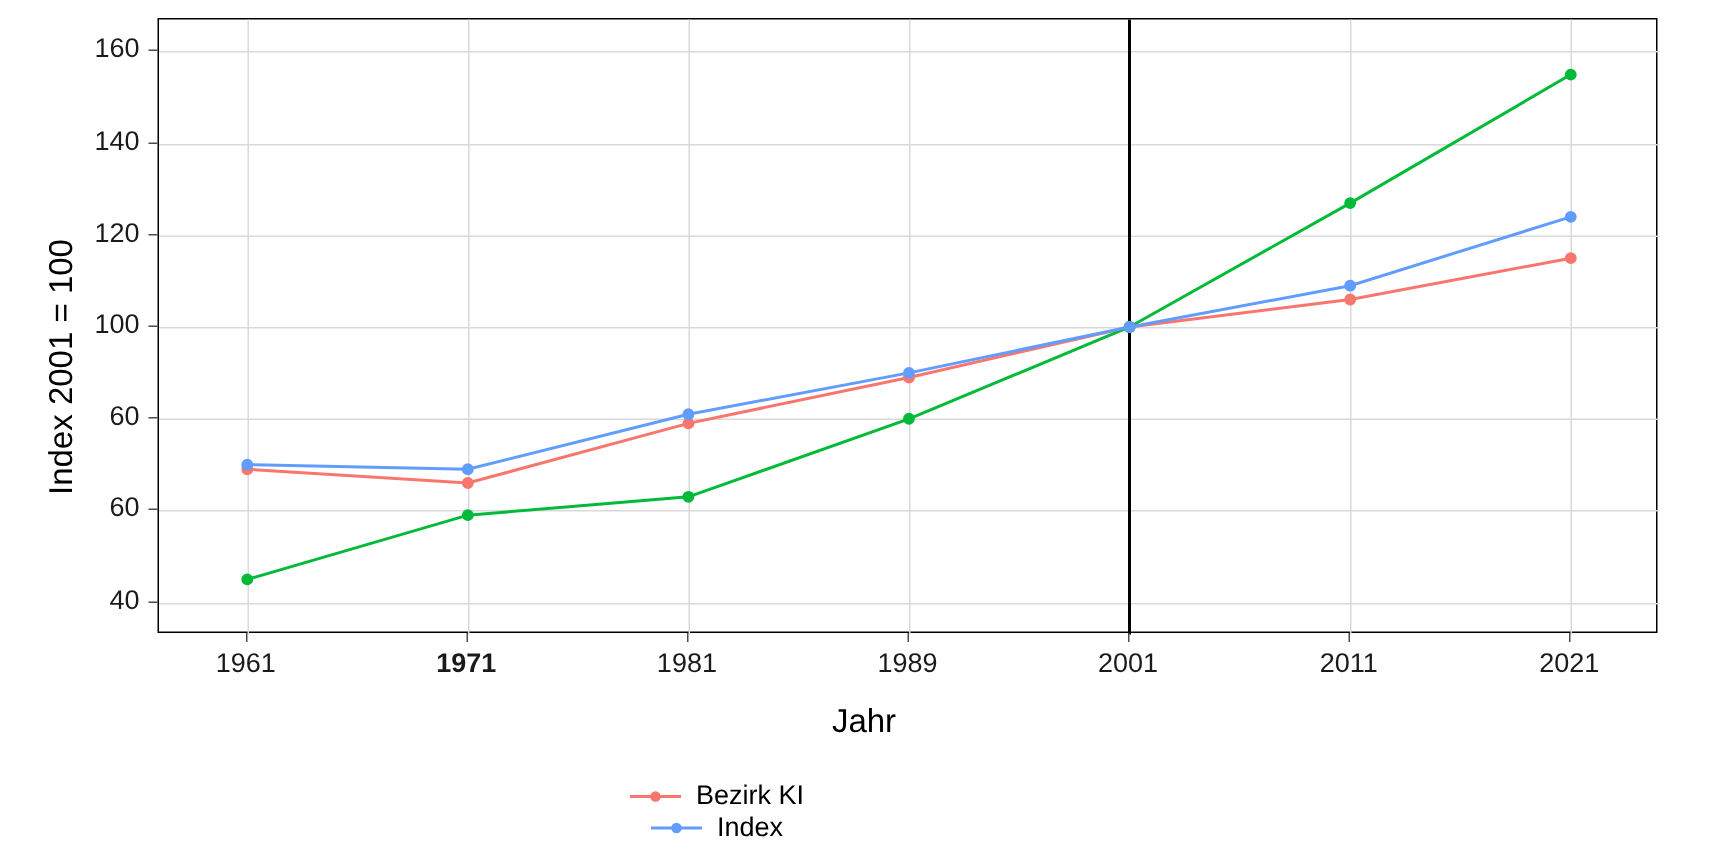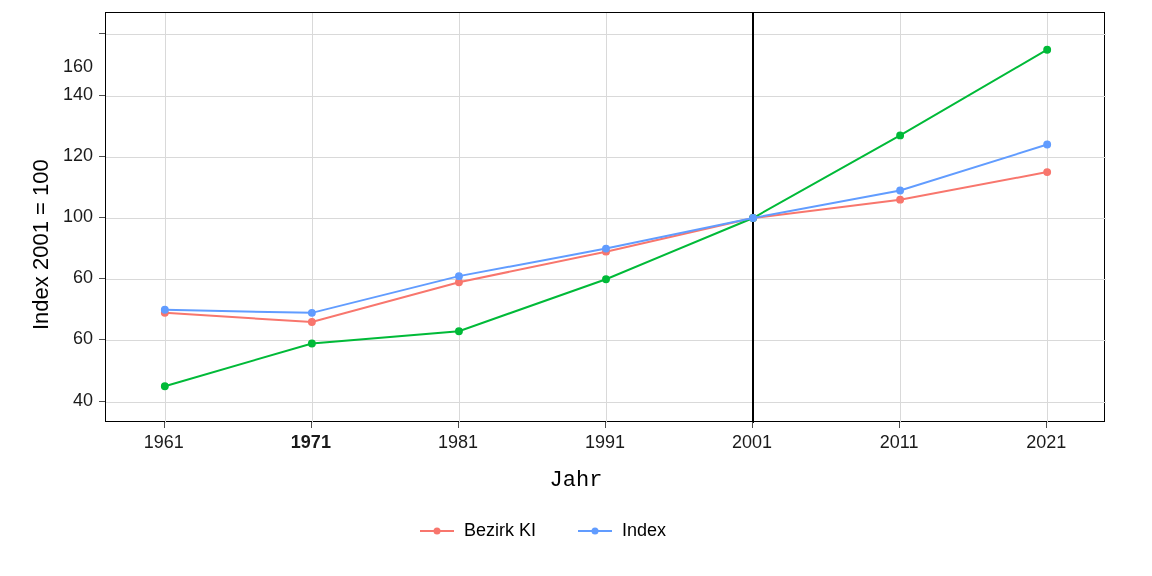--- a/index.html
+++ b/index.html
@@ -61,23 +61,22 @@
     fill: none;
     stroke-width: 2px;
   }
   .series-point {
     stroke-width: 1.5px;
   }
   
   .legend {
     position: absolute;
     display: flex;
-    flex-direction: row;
+    flex-direction: column;
     align-items: center;
-    gap: 42px;
     font-size: 18px;
     color: #000000;
   }
   .legend-item {
     display: flex;
     flex-direction: row;
     align-items: center;
     gap: 10px;
   }
   .legend-swatch {
@@ -97,21 +96,21 @@
     background: #4d4d4d;
   }
 </style>
 </head>
 <body>
 
 <div class="chart-wrap">
 
   <div class="axis-title-y" style="left:28px; top:330px;">Index 2001 = 100</div>
 
-  <div class="axis-title-x" style="left:576px; top:468px; transform: translateX(-50%); font-family: Liberation Mono, monospace;">Jahr</div>
+  <div class="axis-title-x" style="left:576px; top:468px; transform: translateX(-50%);">Jahr</div>
 
   <div id="panel" class="panel" style="left: 105px; top: 12px; width: 1000px; height: 410px;">
       <div class="grid-line" style="left: 0px; top: 388.582px; width: 1000px; height: 1px;"></div>
       <div class="grid-line" style="left: 0px; top: 327.388px; width: 1000px; height: 1px;"></div>
       <div class="grid-line" style="left: 0px; top: 266.194px; width: 1000px; height: 1px;"></div>
       <div class="grid-line" style="left: 0px; top: 205px; width: 1000px; height: 1px;"></div>
       <div class="grid-line" style="left: 0px; top: 143.806px; width: 1000px; height: 1px;"></div>
       <div class="grid-line" style="left: 0px; top: 82.6119px; width: 1000px; height: 1px;"></div>
       <div class="grid-line" style="left: 0px; top: 21.4179px; width: 1000px; height: 1px;"></div>
       <div class="grid-line" style="top: 0px; left: 58.8235px; height: 410px; width: 1px;"></div>
@@ -170,29 +169,29 @@
     <div class="tick-label" style="right: 1059px; top: 328.388px; text-align: right;">60</div>
     <div class="tick-mark" style="left: 99px; top: 339.388px; width: 6px; height: 1px;"></div>
     <div class="tick-label" style="right: 1059px; top: 267.194px; text-align: right;">60</div>
     <div class="tick-mark" style="left: 99px; top: 278.194px; width: 6px; height: 1px;"></div>
     <div class="tick-label" style="right: 1059px; top: 206px; text-align: left;">100</div>
     <div class="tick-mark" style="left: 99px; top: 217px; width: 6px; height: 1px;"></div>
     <div class="tick-label" style="right: 1059px; top: 144.806px; text-align: right;">120</div>
     <div class="tick-mark" style="left: 99px; top: 155.806px; width: 6px; height: 1px;"></div>
     <div class="tick-label" style="right: 1059px; top: 83.6119px; text-align: left;">140</div>
     <div class="tick-mark" style="left: 99px; top: 94.6119px; width: 6px; height: 1px;"></div>
-    <div class="tick-label" style="right: 1059px; top: 22.4179px; text-align: left; margin-top: 34px;">160</div>
+    <div class="tick-label" style="right: 1059px; top: 22.4179px; text-align: left;">160</div>
     <div class="tick-mark" style="left: 99px; top: 33.4179px; width: 6px; height: 1px;"></div>
     <div class="tick-label" style="left: 163.824px; top: 432px; transform: translateX(-50%);">1961</div>
     <div class="tick-mark" style="left: 163.824px; top: 422px; width: 1px; height: 6px;"></div>
     <div class="tick-label" style="left: 310.882px; top: 432px; transform: translateX(-50%); font-weight: bold;">1971</div>
     <div class="tick-mark" style="left: 310.882px; top: 422px; width: 1px; height: 6px;"></div>
     <div class="tick-label" style="left: 457.941px; top: 432px; transform: translateX(-50%);">1981</div>
     <div class="tick-mark" style="left: 457.941px; top: 422px; width: 1px; height: 6px;"></div>
-    <div class="tick-label" style="left: 605px; top: 432px; transform: translateX(-50%);">1991</div>
+    <div class="tick-label" style="left: 605px; top: 432px; transform: translateX(-50%);">1989</div>
     <div class="tick-mark" style="left: 605px; top: 422px; width: 1px; height: 6px;"></div>
     <div class="tick-label" style="left: 752.059px; top: 432px; transform: translateX(-50%);">2001</div>
     <div class="tick-mark" style="left: 752.059px; top: 422px; width: 1px; height: 6px;"></div>
     <div class="tick-label" style="left: 899.118px; top: 432px; transform: translateX(-50%);">2011</div>
     <div class="tick-mark" style="left: 899.118px; top: 422px; width: 1px; height: 6px;"></div>
     <div class="tick-label" style="left: 1046.18px; top: 432px; transform: translateX(-50%);">2021</div>
     <div class="tick-mark" style="left: 1046.18px; top: 422px; width: 1px; height: 6px;"></div>
   </div>
 
 </body></html>

